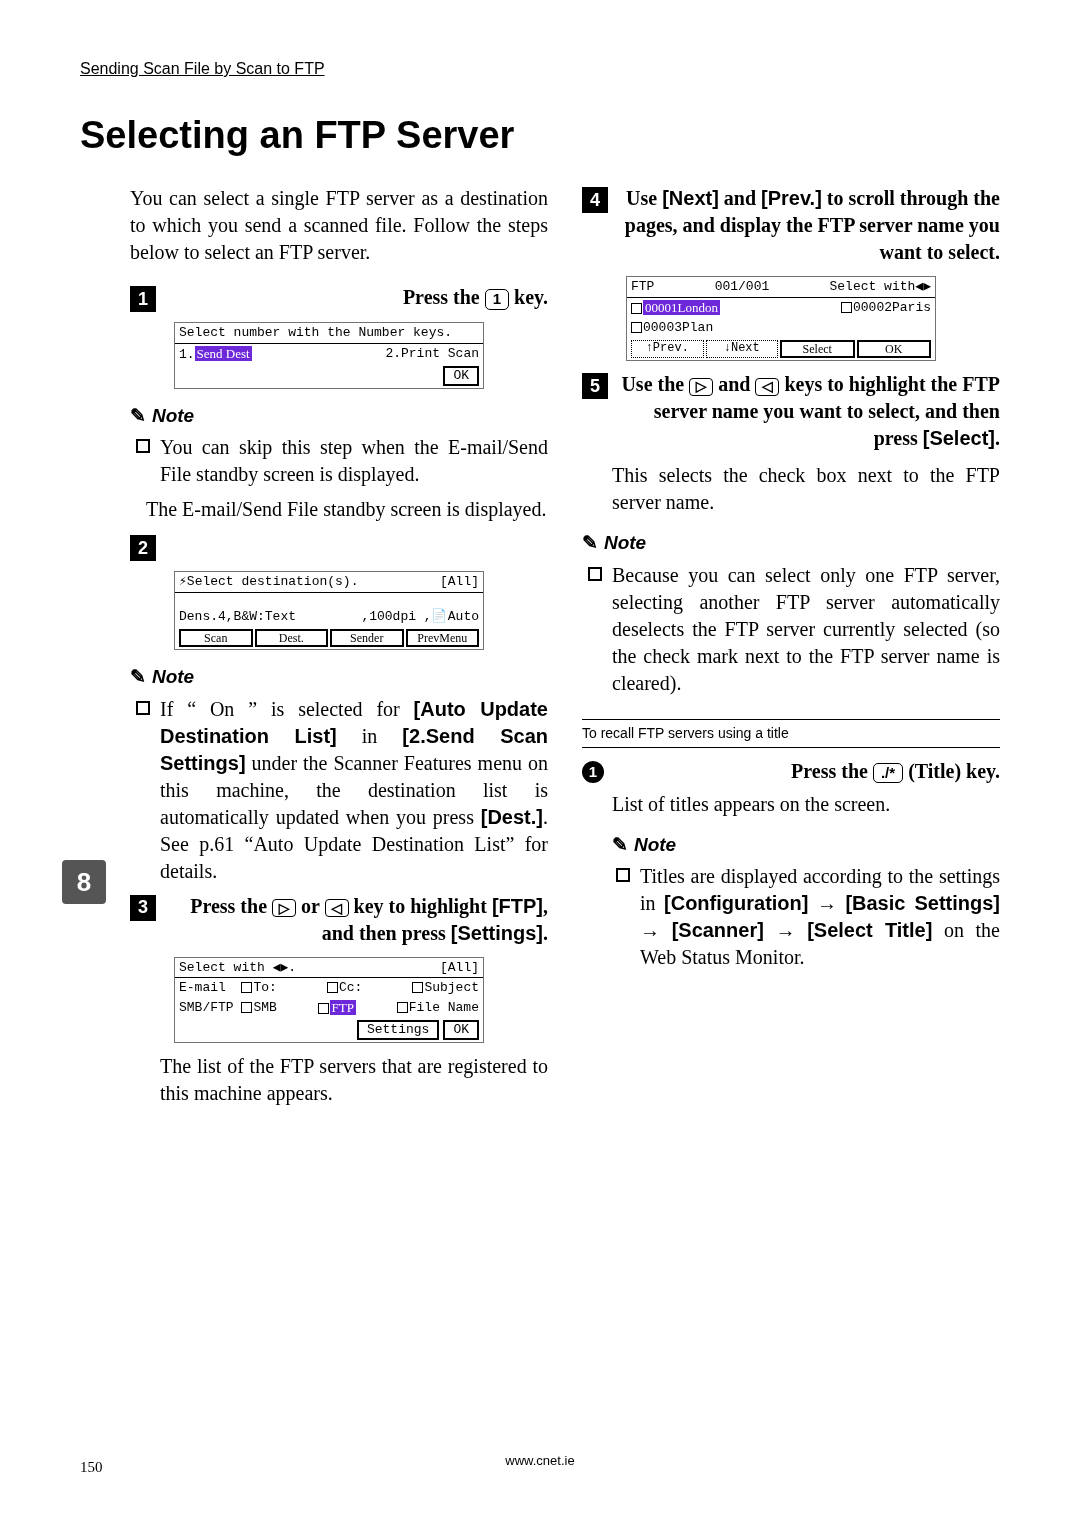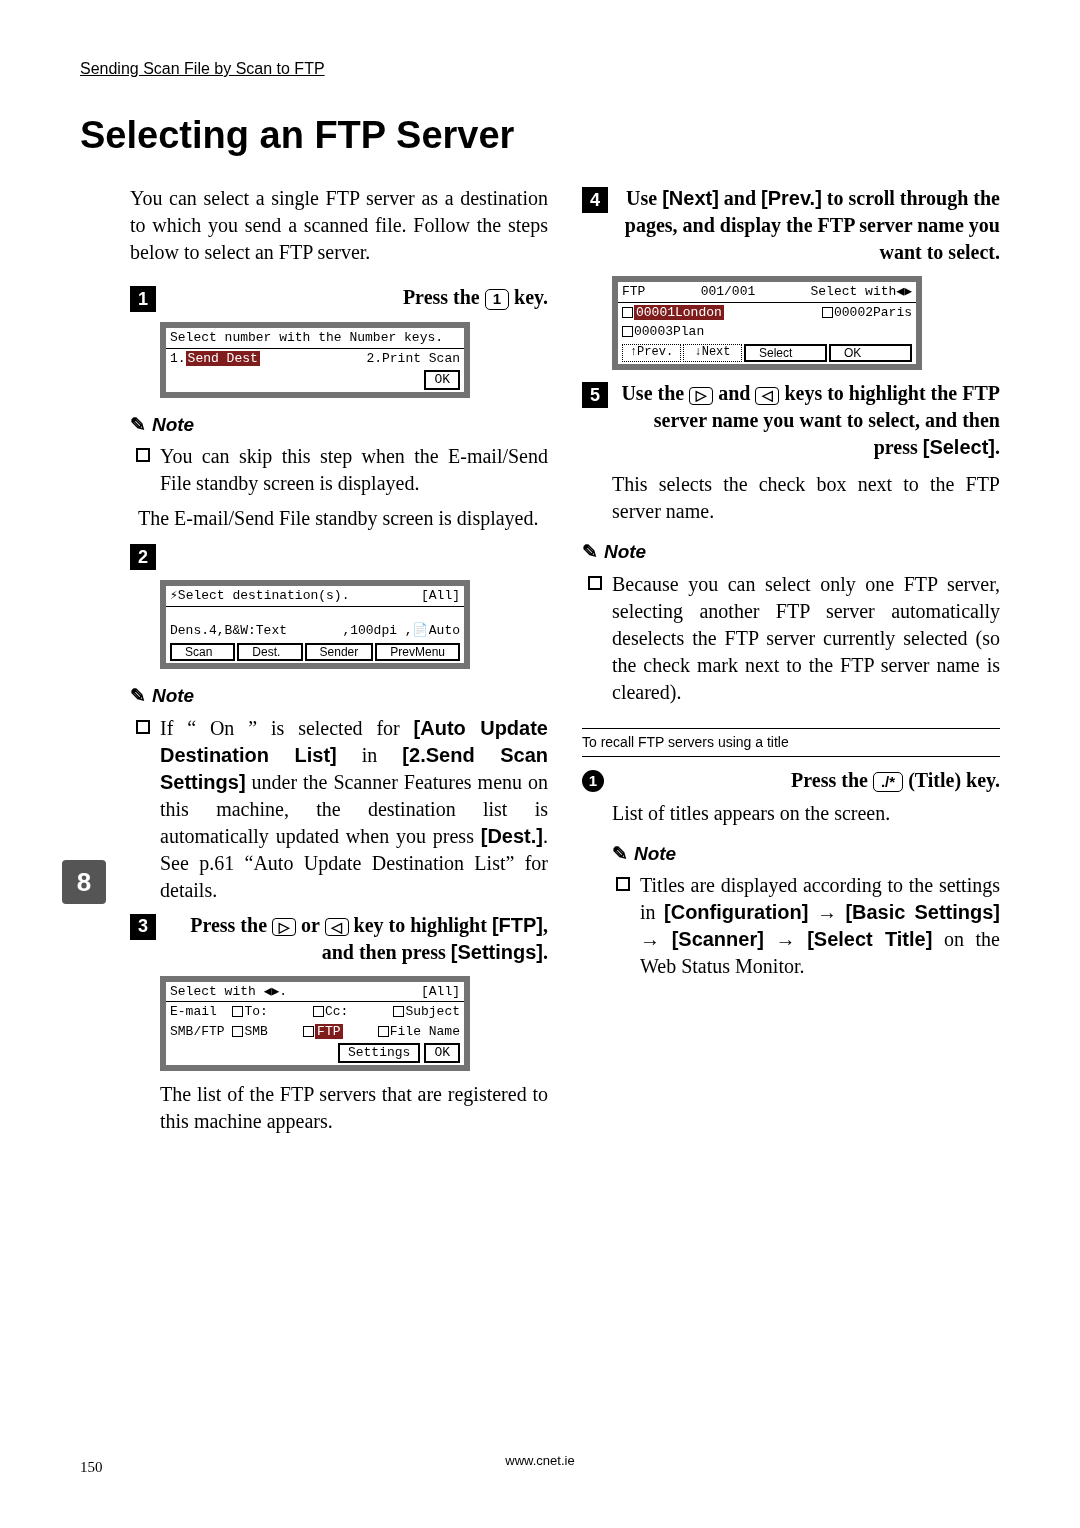--- a/index.html
+++ b/index.html
@@ -109,22 +109,22 @@
       border: 1px solid #000;
       border-radius: 4px;
       width: 24px;
       height: 18px;
       font-family: Arial, sans-serif;
       font-size: 14px;
       vertical-align: middle;
     }
     .screen-img {
       width: 310px;
-      border: 6px solid #737373;
-      margin: 10px 0 10px 30px;
+      border: 1px solid #737373;
+      margin: 10px 0 10px 44px;
       font-family: "Courier New", monospace;
       font-size: 13px;
       line-height: 1.2;
     }
     .screen-row { padding: 2px 4px; }
     .screen-hr { border-top: 1px solid #000; }
     .btn-cell {
       display: inline-block;
       border: 2px solid #000;
       padding: 0 8px;
@@ -193,23 +193,23 @@
       left: 50%;
       transform: translateX(-50%);
       font-family: Arial, sans-serif;
       font-size: 13px;
     }
     .cbox { display:inline-block; width:11px; height:11px; border:1px solid #000; vertical-align:middle; margin-right:1px;}
     .mono { font-family:"Courier New", monospace; font-size:13px;}
     .screen-flex { display:flex; justify-content:space-between; padding:2px 4px; align-items:center;}
     .screen-btns { display:flex; gap:4px; padding:2px 4px; justify-content:flex-end;}
     .screen-btns4 { display:flex; gap:2px; padding:2px 4px;}
-    .btn4 { border:2px solid #000; flex:1; font-family:Liberation Sans, sans-serif; font-size:12px; padding:0 13px;}
+    .btn4 { border:2px solid #000; flex:1; text-align:center; font-family:Liberation Serif, serif; font-size:12px; padding:0 2px;}
     .dotted-btn { border:1px dotted #000; flex:1; text-align:center; font-family:"Courier New",monospace; font-size:12px; padding:0 2px;}
-    .fill-black { background:#7f1d1d; color:#fff; padding:0 2px;}
+    .fill-black { background:#6d28d9; color:#fff; padding:0 2px;font-family:Liberation Serif, serif;}
     .col-left { padding-left: 50px; }
   </style>
 </head>
 <body>
 
 <div class="header-line">Sending Scan File by Scan to FTP</div>
 
 <h1 class="main-title">Selecting an FTP Server</h1>
 
 <div class="side-tab">8</div>
@@ -240,21 +240,21 @@
     </div>
 
     <div class="note-head">
       <span class="note-icon">✎</span>
       <span>Note</span>
     </div>
     <div class="bullet-row">
       <span class="bullet-box"></span>
       <span>You can skip this step when the E-mail/Send File standby screen is displayed.</span>
     </div>
-    <p class="para-indent" style="margin-left:8px">The E-mail/Send File standby screen is displayed.</p>
+    <p class="para-indent" style="margin-left:16px">The E-mail/Send File standby screen is displayed.</p>
 
     <div class="step">
       <span class="step-num">2</span>
     </div>
 
     <div class="screen-img">
       <div class="screen-flex">
         <span class="mono"><span>⚡</span><span>Select destination(s).</span></span>
         <span class="mono">[All]</span>
       </div>

